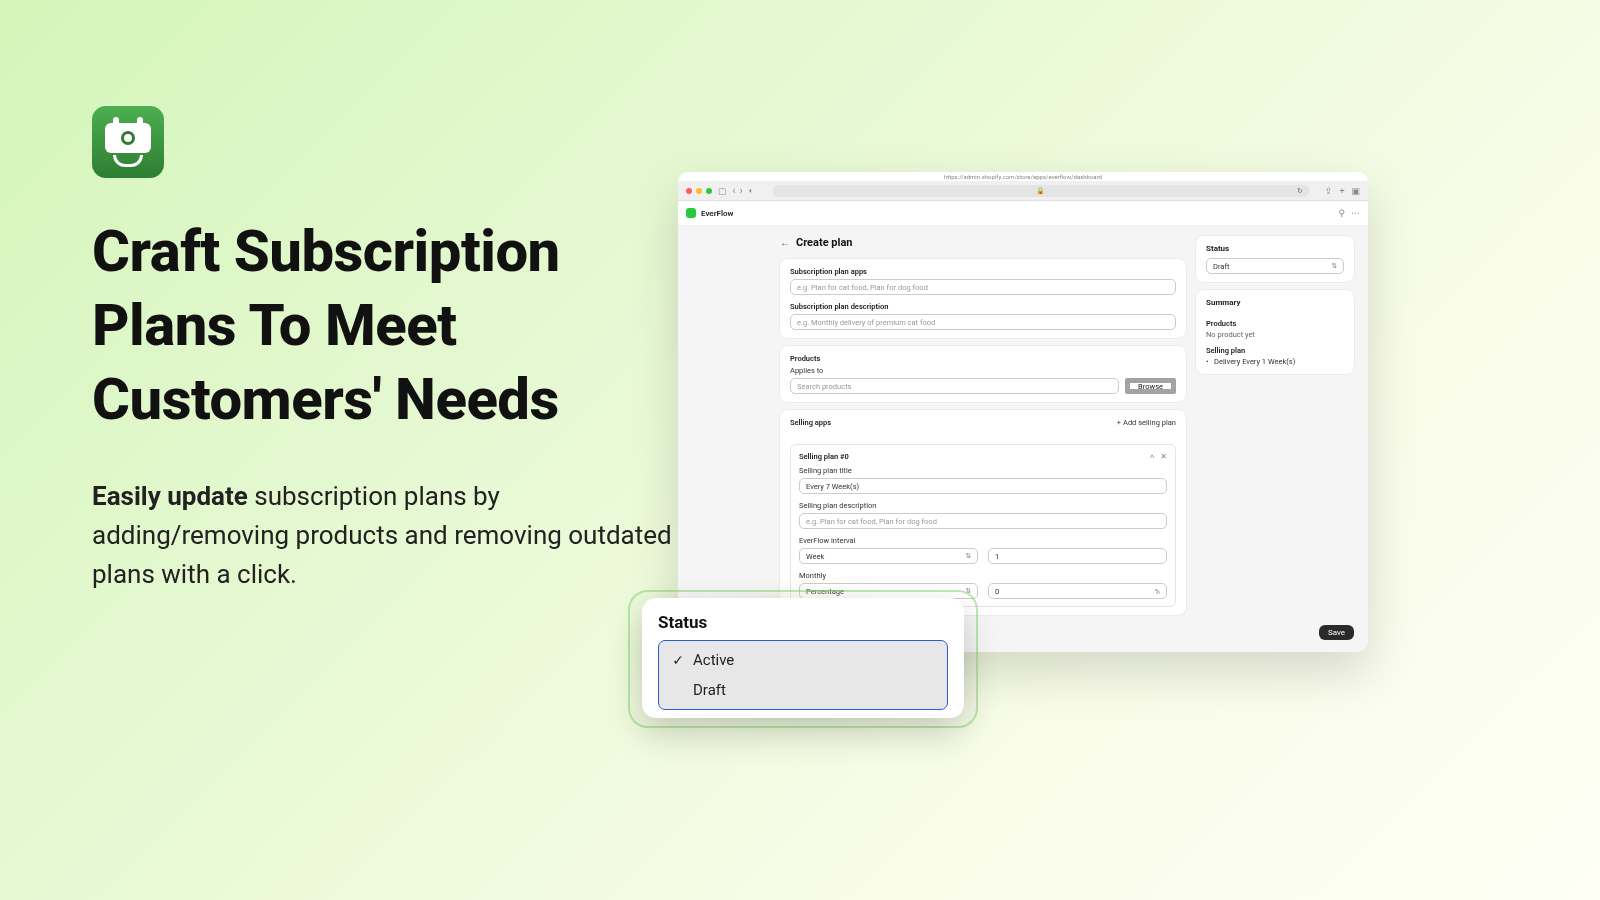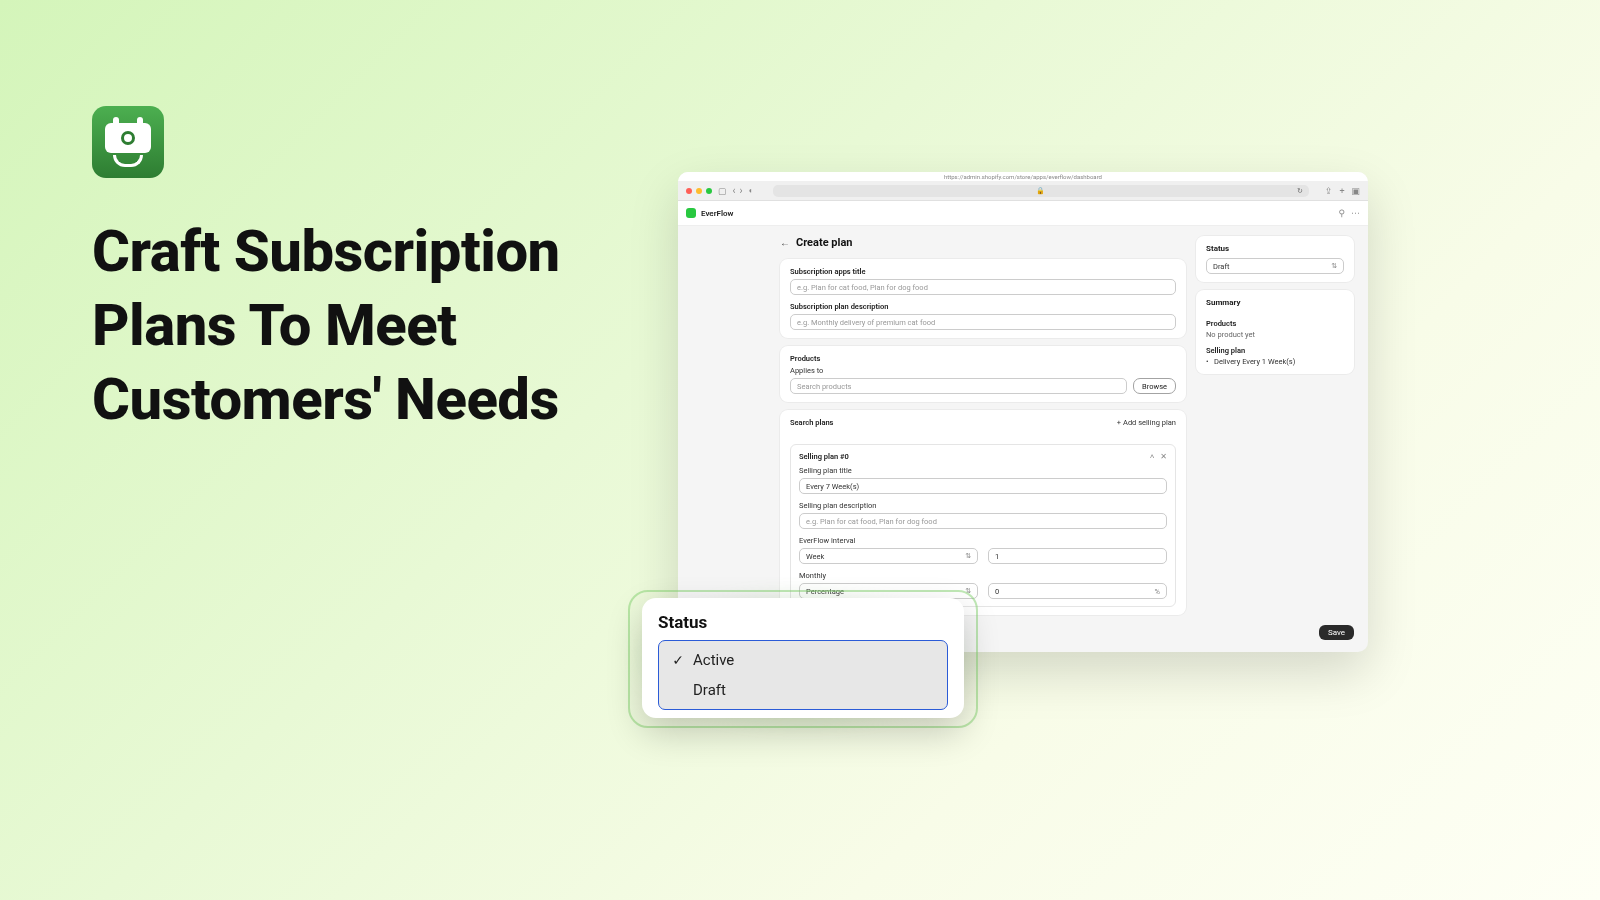--- a/index.html
+++ b/index.html
@@ -51,21 +51,21 @@
   .card { background:#fff; border-radius:8px; padding:8px 10px; box-shadow: 0 0 0 1px rgba(0,0,0,0.04); margin-left:88px; }
   .side-col .card { margin-left:0; }
   .field-label { font-size:7.5px; font-weight:600; color:#222; margin-bottom:3px; }
   .field-sublabel { font-size:7.5px; color:#333; margin-bottom:3px; }
   .input { width:100%; height:16px; border:1px solid #ccc; border-radius:5px; background:#fff; font-size:7.5px; padding:0 6px; color:#333; display:flex; align-items:center; }
   .input.placeholder { color:#999; }
   .field-gap { height:7px; }
 
   .search-row { display:flex; gap:6px; }
   .search-row .input { flex:1; }
-  .browse-btn { height:16px; padding:0 8px; border:1px solid #a3a3a3; border-radius:7px; background:#fff; font-size:7.5px; display:flex; align-items:center; }
+  .browse-btn { height:16px; padding:0 8px; border:5px solid #a3a3a3; border-radius:2px; background:#fff; font-size:7.5px; display:flex; align-items:center; }
 
   .selling-header { display:flex; justify-content:space-between; align-items:center; }
   .add-selling { font-size:7.5px; color:#333; display:flex; align-items:center; gap:2px; }
   .plan-row { border:1px solid #e5e5e5; border-radius:6px; padding:7px 8px; margin-top:17px; }
   .plan-row-head { display:flex; justify-content:space-between; align-items:center; margin-bottom:5px; }
   .plan-row-title { font-size:7.5px; font-weight:600; }
   .plan-row-icons { display:flex; gap:6px; color:#888; font-size:8px; }
   .two-col { display:flex; gap:10px; }
   .two-col .input { flex:1; }
   .input-sm { width:60px; }
@@ -96,20 +96,23 @@
 <div class="marketing">
   <div class="logo">
     <div class="logo-inner">
       <div class="logo-calendar">
           <div class="logo-dot"></div>
         </div>
       <div class="logo-smile"></div>
     </div>
   </div>
   <h1 class="headline">Craft Subscription Plans To Meet Customers' Needs</h1>
+  <p class="subtext">
+    <strong>Easily update</strong><span> subscription plans by adding/removing products and removing outdated plans with a click.</span>
+  </p>
 </div>
 
 <div class="browser">
   <div class="browser-urlbar">https://admin.shopify.com/store/apps/everflow/dashboard</div>
   <div class="browser-chrome">
     <div class="traffic">
         <span class="tl-red"></span>
         <span class="tl-yel"></span>
         <span class="tl-grn"></span>
       </div>
@@ -142,39 +145,39 @@
   </div>
 
   <div class="app-body">
     <div class="main-col">
       <div class="page-title-row">
         <span class="back-arrow">←</span>
         <span class="page-title">Create plan</span>
       </div>
 
       <div class="card">
-        <div class="field-label">Subscription apps title</div>
+        <div class="field-label">Subscription plan apps</div>
         <div class="input placeholder">e.g. Plan for cat food, Plan for dog food</div>
         <div class="field-gap"></div>
         <div class="field-label">Subscription plan description</div>
         <div class="input placeholder">e.g. Monthly delivery of premium cat food</div>
       </div>
 
       <div class="card">
         <div class="field-label">Products</div>
         <div class="field-sublabel">Applies to</div>
         <div class="search-row">
           <div class="input placeholder">Search products</div>
           <div class="browse-btn">Browse</div>
         </div>
       </div>
 
       <div class="card">
         <div class="selling-header">
-          <div class="field-label" style="margin:0">Search plans</div>
+          <div class="field-label" style="margin:0">Selling apps</div>
           <div class="add-selling">
               <span>+</span>
               <span>Add selling plan</span>
             </div>
         </div>
         <div class="plan-row">
           <div class="plan-row-head">
             <div class="plan-row-title">Selling plan #0</div>
             <div class="plan-row-icons">
               <span>˄</span>

